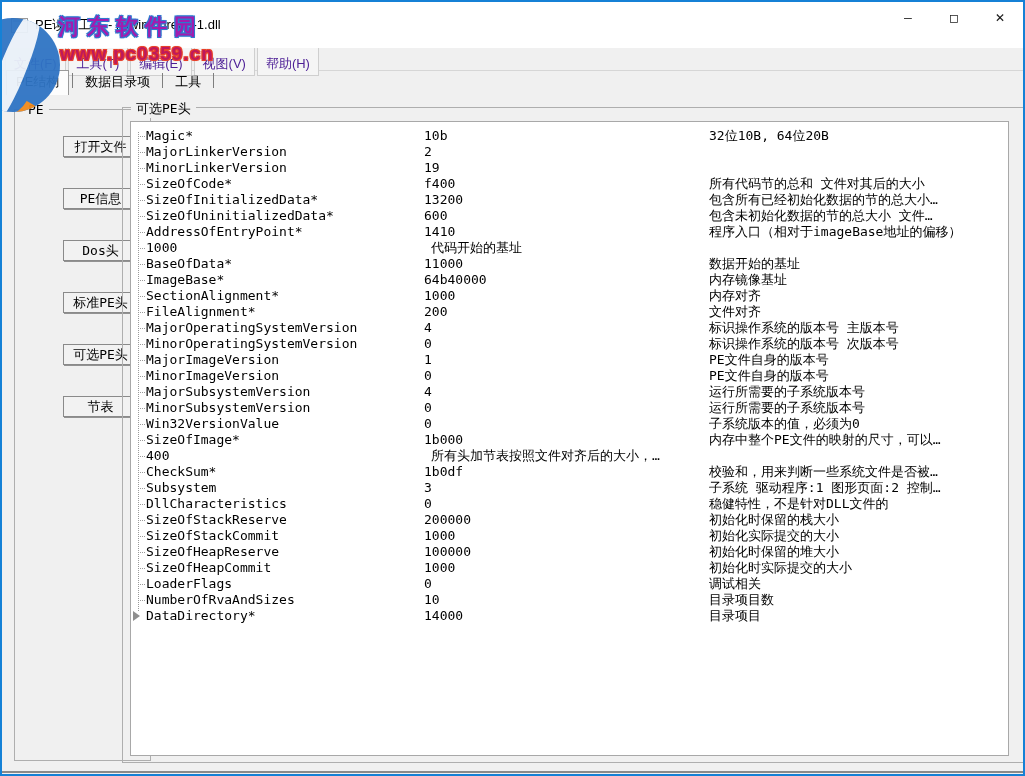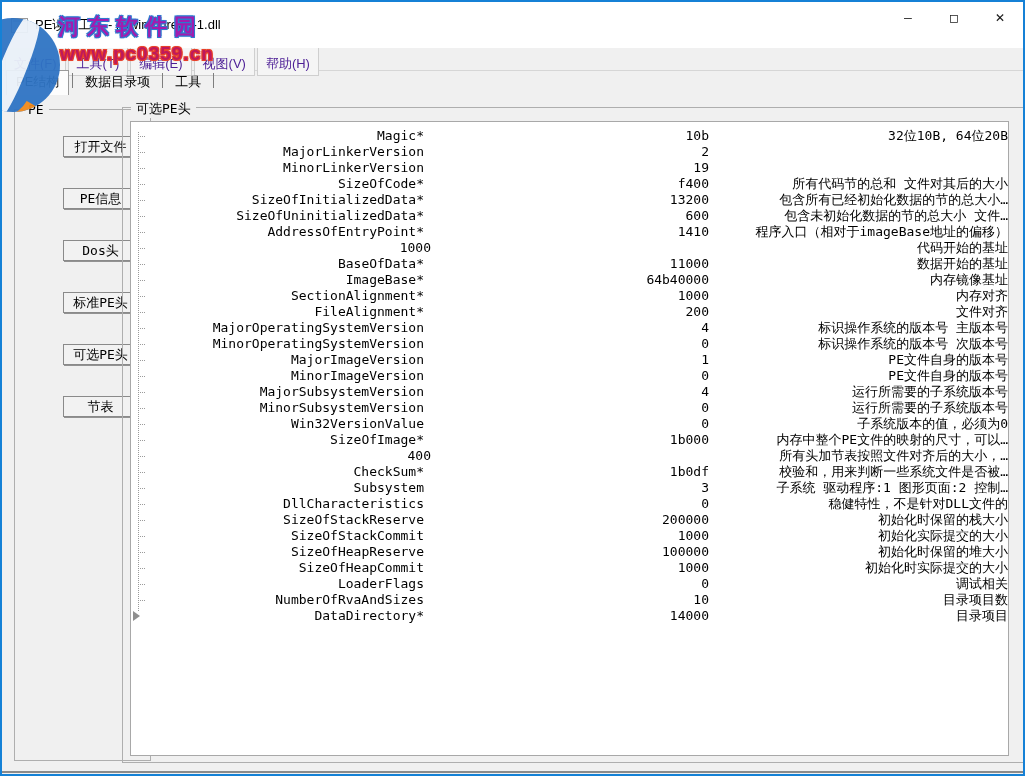--- a/index.html
+++ b/index.html
@@ -32,21 +32,21 @@
   .gb-right { left:120px; top:14px; width:893px; height:654px; }
   .sidebar-buttons { padding-top:26px; display:flex; flex-direction:column; align-items:center; gap:31px; }
   .side-btn {
     width:76px; height:21px; font-size:13px; color:#000; font-family:"DejaVu Sans Mono",monospace;
     background:#f2f2f2; border:1px solid #8a8a8a; box-shadow:1px 1px 0 rgba(70,70,70,.55);
     padding:0; line-height:19px; cursor:default;
   }
   
   .list {
     position:absolute; left:7px; top:13px; width:879px; height:635px; box-sizing:border-box;
-    background:#ffffff; border:1px solid #a8a8a8; overflow:hidden; padding-top:6px;text-align:right;
+    background:#ffffff; border:1px solid #a8a8a8; overflow:hidden; padding-top:6px;
   }
   .tree-vline { position:absolute; left:7px; top:10px; width:1px; height:480px;
     background-image:repeating-linear-gradient(to bottom,#9a9a9a 0 1px,transparent 1px 2px); }
   .row { display:flex; height:16px; line-height:16px; font-family:"DejaVu Sans Mono",monospace; font-size:13px; color:#000; white-space:nowrap; }
   .cell-tree { width:15px; flex:none; position:relative; }
   .row:not(.expandable) .cell-tree::after {
     content:''; position:absolute; left:7px; top:8px; width:8px; height:1px;
     background-image:repeating-linear-gradient(to right,#9a9a9a 0 1px,transparent 1px 2px);
   }
   .row.expandable .cell-tree::after {

